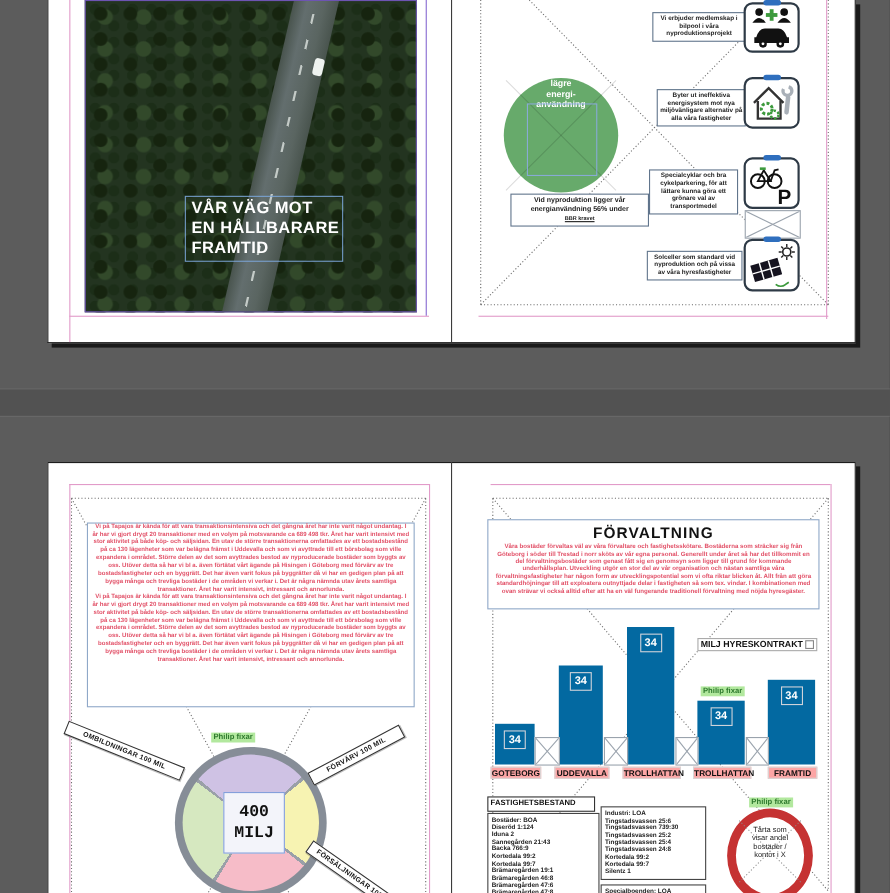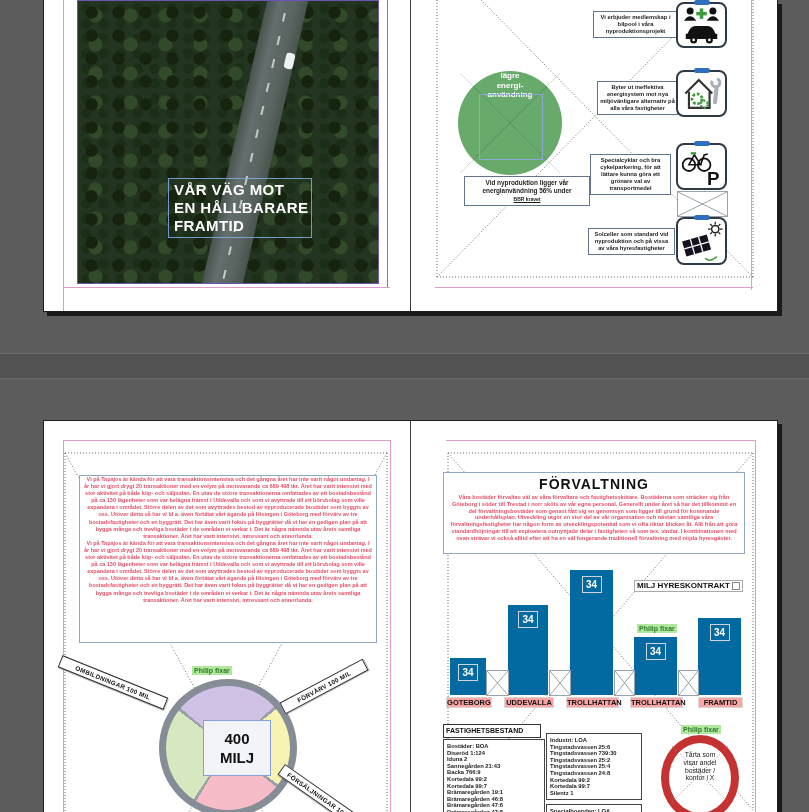--- a/index.html
+++ b/index.html
@@ -58,23 +58,23 @@
   .tframe{position:absolute;background:#fff;border:1px solid #8fa8c8;z-index:3;box-sizing:border-box;}
   .tframe h2{margin:3px 0 2px;text-align:center;font-size:14px;letter-spacing:1px;color:#111;}
   .tframe p{margin:0 4px;text-align:center;color:#e25168;font-weight:bold;
       font-size:5.5px;line-height:7.1px;}
   #frame-forv p{font-size:5.6px;line-height:6.8px;}
 
   
   #pie{position:absolute;left:159px;top:679px;width:138px;height:138px;border-radius:50%;
       background:#868d97;z-index:3;}
   #pie-inner{position:absolute;left:7px;top:7px;width:124px;height:124px;border-radius:50%;}
-  #pie-center{position:absolute;left:203px;top:720px;width:68px;height:56px;z-index:4;
+  #pie-center{position:absolute;left:203px;top:720px;width:56px;height:56px;z-index:4;
       background:#f3f4fa;border:1px solid rgba(120,150,215,.9);text-align:center;
-      font-weight:bold;font-size:15px;line-height:19px;color:#111;padding-top:8px;box-sizing:border-box;}
+      font-weight:bold;font-size:15px;line-height:19px;color:#111;padding-top:8px;box-sizing:border-box;font-family:Liberation Mono, monospace;}
   .ribbon{position:absolute;background:#fff;border:1px solid #333;color:#111;font-weight:bold;
       font-size:6.3px;letter-spacing:.3px;text-align:center;line-height:11px;height:11px;
       white-space:nowrap;z-index:4;box-shadow:1px 1px 0 rgba(0,0,0,.25);overflow:hidden;}
 
   
   .bar{position:absolute;background:#0369a1;z-index:3;}
   .bar .val{margin:6px auto 0;width:18px;height:15px;border:1px solid #cfd3da;color:#fff;
       font-weight:bold;font-size:10px;line-height:15px;text-align:center;}
   .bar-label{position:absolute;z-index:3;text-align:center;font-weight:bold;font-size:7.5px;
       color:#111;border:1px solid #d8d8d8;background:#fca5a5;line-height:9px;}

